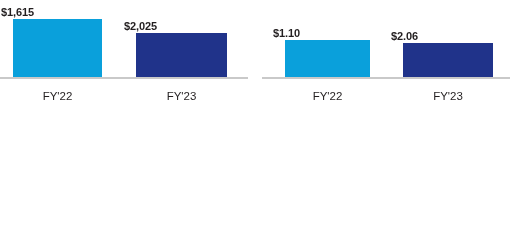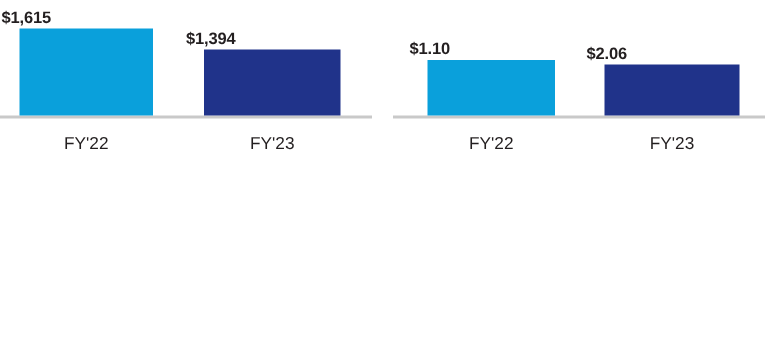--- a/index.html
+++ b/index.html
@@ -90,21 +90,21 @@
   <div class="chart-panel panel-left">
     <div class="axis-line"></div>
 
     <div class="bar-slot" id="slot-l0">
       <div class="value-label" style="bottom: 96px;">$1,615</div>
       <div class="bar bar-cyan" style="height: 58px;"></div>
       <div class="cat-label">FY'22</div>
     </div>
 
     <div class="bar-slot" id="slot-l1">
-      <div class="value-label" style="bottom: 82px;">$1,394</div>
+      <div class="value-label" style="bottom: 82px;">$2,025</div>
       <div class="bar bar-navy" style="height: 44px;"></div>
       <div class="cat-label">FY'23</div>
     </div>
   </div>
 
   <div class="chart-panel panel-right">
     <div class="axis-line"></div>
 
     <div class="bar-slot" id="slot-r0">
       <div class="value-label" style="bottom: 75px;">$1.10</div>

